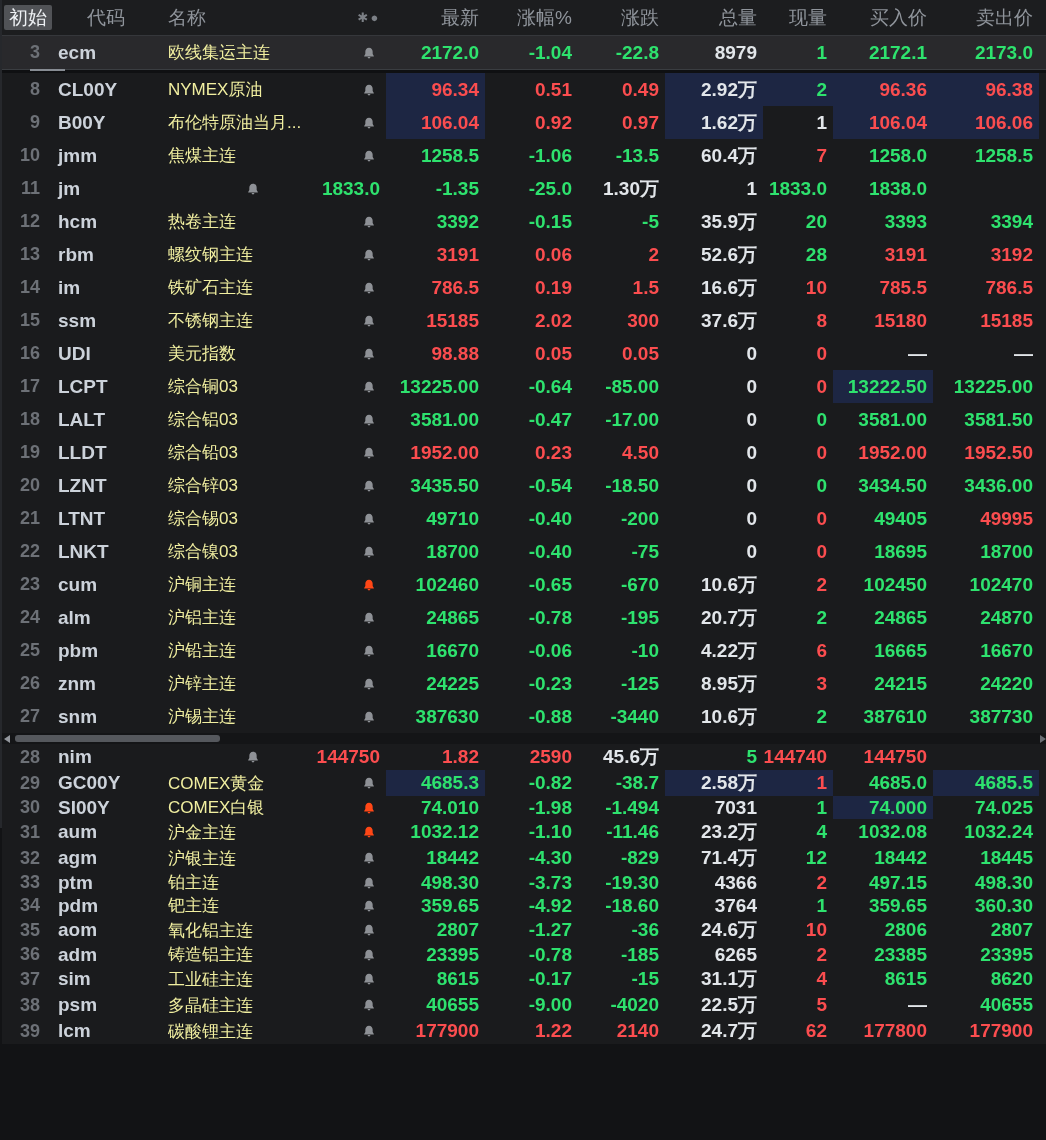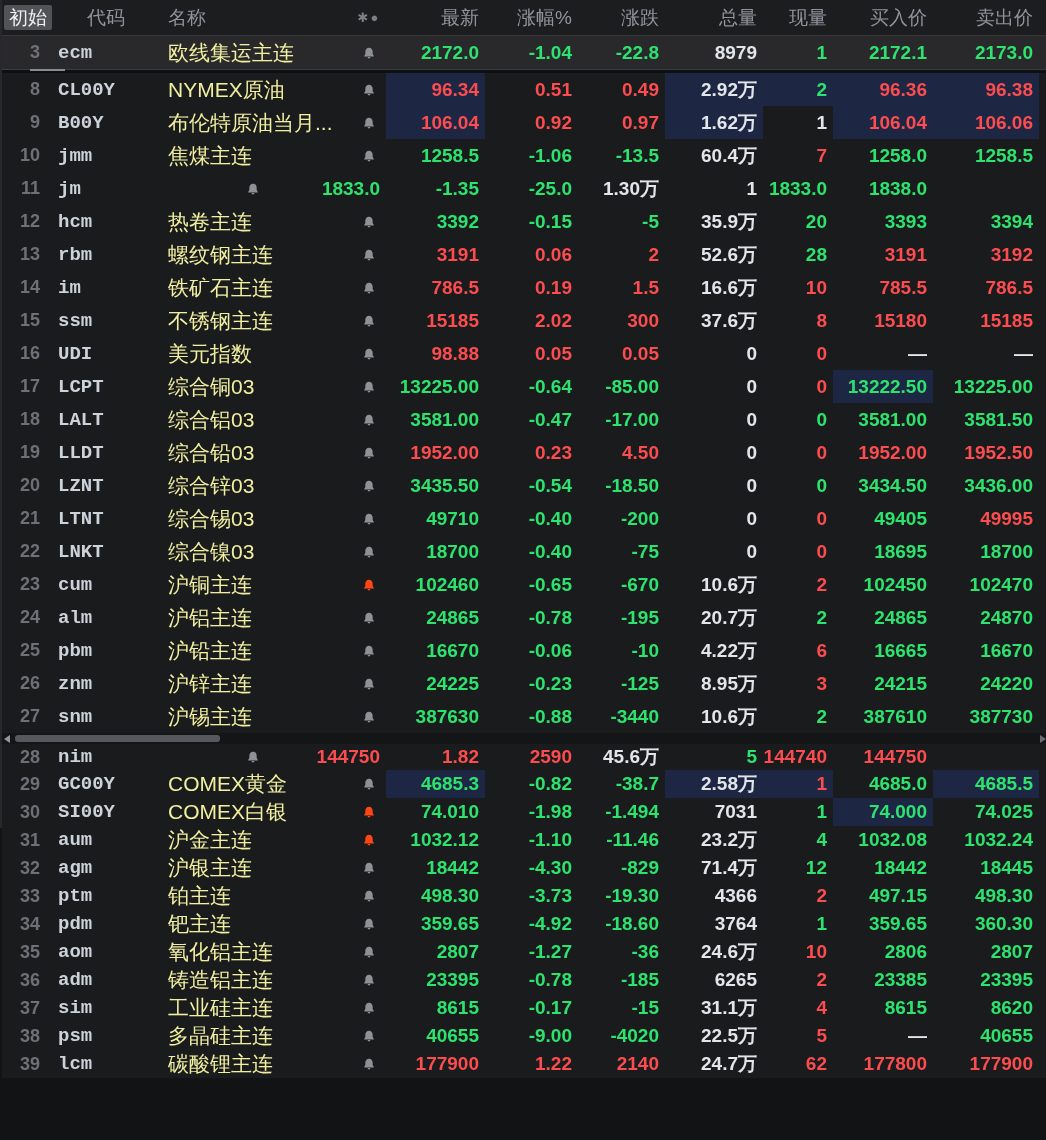--- a/index.html
+++ b/index.html
@@ -23,22 +23,22 @@
   
   .pane{flex:0 0 auto;}
   .pane-bottom{flex:1 1 auto;display:flex;flex-direction:column;}
   .pane-bottom .row{flex:1 1 auto;height:auto;}
   .row{height:33px;position:relative;background:var(--row-bg,#1a1b1d);}
   .row.sel{background:var(--sel-bg,#29292c);}
   .row.sel .c.num::after{content:"";position:absolute;left:28px;bottom:-2px;width:35px;height:2px;
     background:#878c93;z-index:3;}
   .c{white-space:nowrap;position:relative;height:100%;display:flex;align-items:center;box-sizing:border-box;}
   .c.num{justify-content:flex-end;padding-right:6px;color:var(--rowno,#6d7177);font-size:18px;font-weight:700;}
-  .c.code{padding-left:12px;color:var(--code,#ccd2da);font-size:19px;font-weight:700;font-family:Liberation Mono, monospace;}
-  .c.name{padding-left:14px;color:var(--name,#f1efa0);font-size:21px;font-weight:400;overflow:hidden;}
+  .c.code{padding-left:12px;color:var(--code,#ccd2da);font-size:19px;font-weight:700;}
+  .c.name{padding-left:14px;color:var(--name,#f1efa0);font-size:17px;font-weight:400;overflow:hidden;}
   .c.bellc{justify-content:center;}
   .c.v{justify-content:flex-end;padding-right:6px;font-size:19px;font-weight:700;}
   .g{color:var(--green,#2ee26e);}
   .r{color:var(--red,#fb4d4f);}
   .w{color:var(--white,#e2e6ea);}
   .hl{background:var(--flash,#1d2643);text-align:right;}
   .bell{width:14px;height:14px;display:inline-block;}
   .bell svg{display:block;}
   .bell-gray{color:var(--bell-idle,#8e9196);}
   .bell-red{color:var(--bell-alert,#ff4716);}

